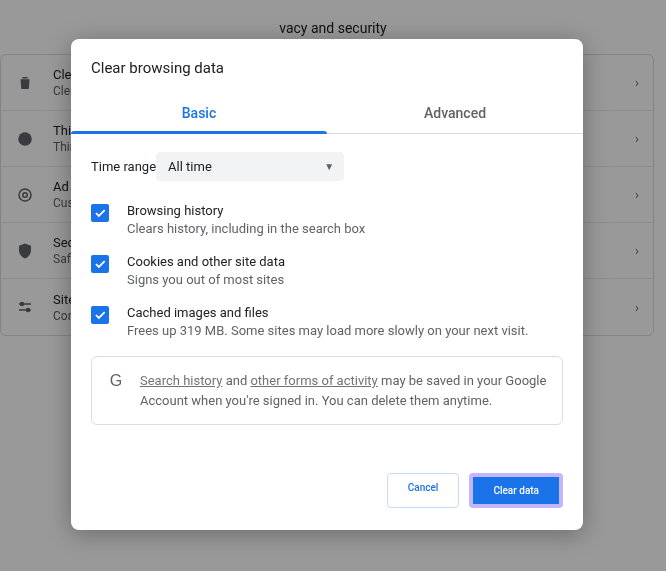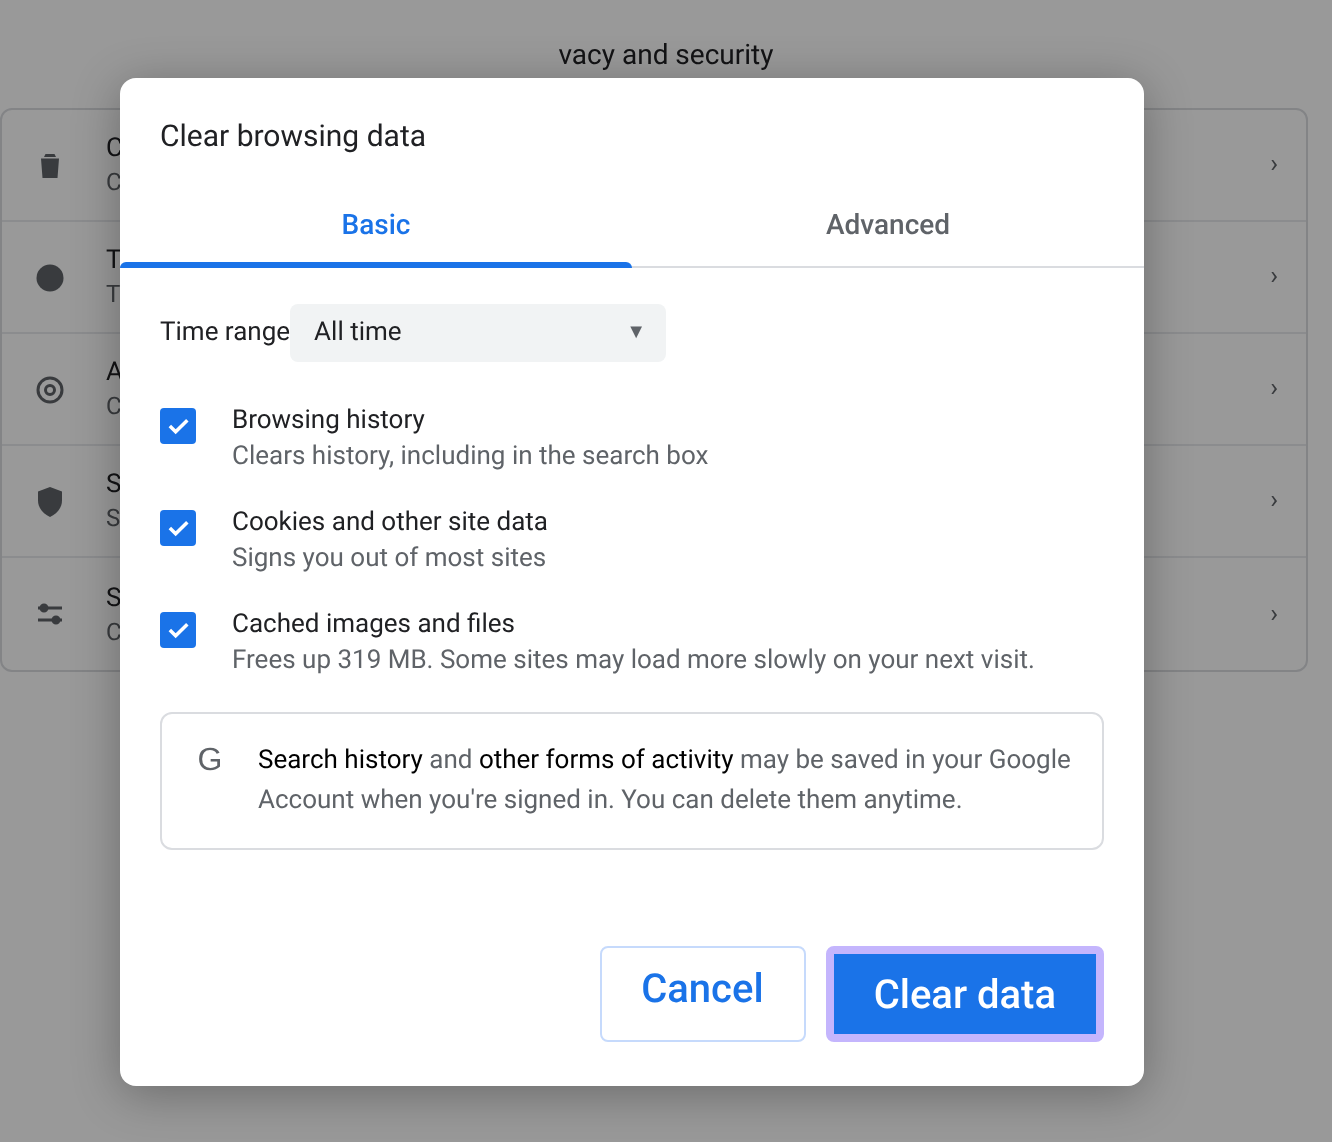--- a/index.html
+++ b/index.html
@@ -53,21 +53,21 @@
     display:flex;align-items:center;justify-content:center;
     color:#5f6368;
   }
   .bg-row-main { flex:1; }
   .bg-row-title { font-size:13px; color:#202124; }
   .bg-row-sub { font-size:12px; color:#5f6368; margin-top:2px;}
   .bg-chevron { color:#5f6368; }
 
   .dialog {
     position: absolute;
-    left: 60px;
+    left: 71px;
     top: 39px;
     width: 512px;
     background: #fff;
     border-radius: 8px;
     box-shadow: 0 4px 24px rgba(0,0,0,0.3);
     z-index: 20;
     padding-bottom: 16px;
   }
   .dialog-title {
     font-size: 15px;
@@ -148,29 +148,29 @@
     color:#5f6368;
     line-height:1.5;
     margin-top:6px;
   }
   .notice .g-icon {
     width:20px;height:20px;flex-shrink:0;
     font-weight:500;font-size:16px;color:#5f6368;
     display:flex;align-items:center;justify-content:center;
     font-family: Arial, sans-serif;
   }
-  .notice a { color:#000000; cursor:pointer;}
+  .notice a { color:#737373; text-decoration:underline; cursor:pointer;}
   .actions {
     display:flex;
     justify-content:flex-end;
     gap:10px;
     padding: 48px 20px 6px 20px;
   }
   .btn {
-    font-size:20px;
+    font-size:10px;
     padding:8px 20px;
     border-radius:4px;
     cursor:pointer;
     font-weight:500;
   }
   .btn-secondary {
     background:#fff;
     color:#1a73e8;
     border:1px solid #c6dafc;
   }

